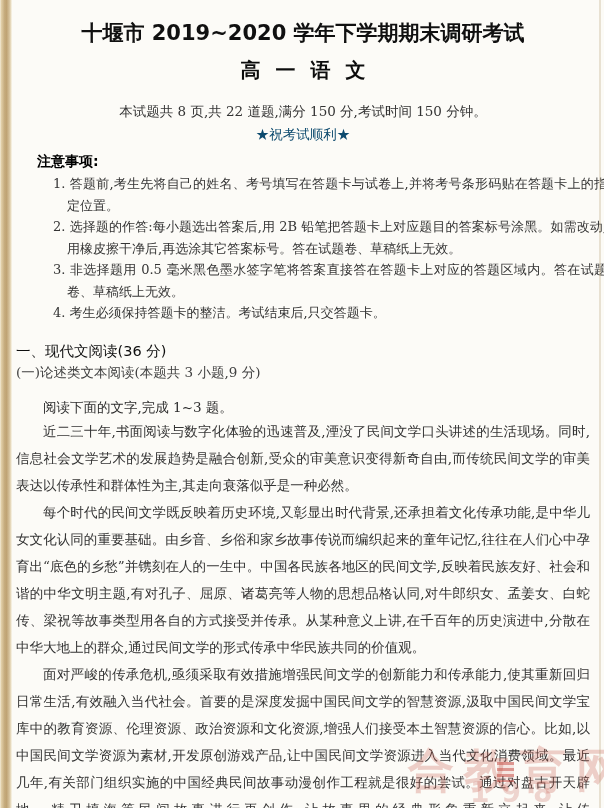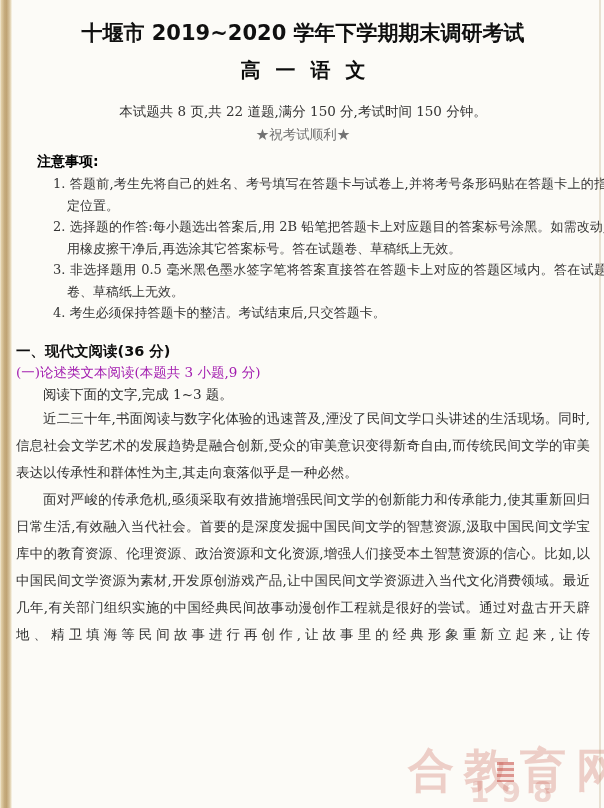--- a/index.html
+++ b/index.html
@@ -53,21 +53,21 @@
   .meta-line {
     margin-top: 14px;
     font-size: 13.5px;
     line-height: 19px;
     color: #333;
   }
   .wish-line {
     margin-top: 4px;
     font-size: 13.5px;
     line-height: 19px;
-    color: #737373;
+    color: #0c4a6e;
   }
   .notice-heading {
     margin-top: 8px;
     margin-left: 21px;
     font-family: "DejaVu Sans", sans-serif;
     font-weight: bold;
     font-size: 14px;
     line-height: 19px;
     color: #000000;
   }
@@ -79,35 +79,36 @@
     text-indent: -14px;
     font-size: 13px;
     line-height: 21.5px;
     text-align: justify;
     word-break: break-all;
     color: #343434;
   }
   .section-heading {
     margin-top: 17px;
     font-family: "DejaVu Sans", sans-serif;
-    font-weight: bold;
+    font-weight: normal;
     font-size: 14.5px;
     line-height: 20px;
     color: #0e0e0e;
   }
   .subsection-heading {
     font-size: 13.5px;
     line-height: 22px;
-    color: #a21caf;
+    color: #404040;
   }
   .lead-in {
     font-size: 13.5px;
     line-height: 22px;
     text-indent: 2em;
     color: #2e2e2e;
+    margin-top: 13px;
   }
   .para {
     font-size: 13.5px;
     line-height: 27px;
     text-indent: 2em;
     text-align: justify;
     word-break: break-all;
     color: #333;
   }
   .para.cut { text-align-last: justify; }
@@ -163,20 +164,21 @@
       <div class="notice-item">2. 选择题的作答:每小题选出答案后,用 2B 铅笔把答题卡上对应题目的答案标号涂黑。如需改动,用橡皮擦干净后,再选涂其它答案标号。答在试题卷、草稿纸上无效。</div>
       <div class="notice-item">3. 非选择题用 0.5 毫米黑色墨水签字笔将答案直接答在答题卡上对应的答题区域内。答在试题卷、草稿纸上无效。</div>
       <div class="notice-item">4. 考生必须保持答题卡的整洁。考试结束后,只交答题卡。</div>
     </div>
 
     <div class="section-heading">一、现代文阅读(36 分)</div>
     <div class="subsection-heading">(一)论述类文本阅读(本题共 3 小题,9 分)</div>
     <div class="lead-in">阅读下面的文字,完成 1~3 题。</div>
 
     <div class="para">近二三十年,书面阅读与数字化体验的迅速普及,湮没了民间文学口头讲述的生活现场。同时,信息社会文学艺术的发展趋势是融合创新,受众的审美意识变得新奇自由,而传统民间文学的审美表达以传承性和群体性为主,其走向衰落似乎是一种必然。</div>
+    <div class="para">每个时代的民间文学既反映着历史环境,又彰显出时代背景,还承担着文化传承功能,是中华儿女文化认同的重要基础。由乡音、乡俗和家乡故事传说而编织起来的童年记忆,往往在人们心中孕育出“底色的乡愁”并镌刻在人的一生中。中国各民族各地区的民间文学,反映着民族友好、社会和谐的中华文明主题,有对孔子、屈原、诸葛亮等人物的思想品格认同,对牛郎织女、孟姜女、白蛇传、梁祝等故事类型用各自的方式接受并传承。从某种意义上讲,在千百年的历史演进中,分散在中华大地上的群众,通过民间文学的形式传承中华民族共同的价值观。</div>
     <div class="para cut">面对严峻的传承危机,亟须采取有效措施增强民间文学的创新能力和传承能力,使其重新回归日常生活,有效融入当代社会。首要的是深度发掘中国民间文学的智慧资源,汲取中国民间文学宝库中的教育资源、伦理资源、政治资源和文化资源,增强人们接受本土智慧资源的信心。比如,以中国民间文学资源为素材,开发原创游戏产品,让中国民间文学资源进入当代文化消费领域。最近几年,有关部门组织实施的中国经典民间故事动漫创作工程就是很好的尝试。通过对盘古开天辟地、精卫填海等民间故事进行再创作,让故事里的经典形象重新立起来,让传</div>
   </div>
 
   <div class="wm-seal"></div>
   <div class="wm-main">合教育网</div>
   <div class="wm-sub">198</div>
 
   <div class="page-edge-line"></div>
 
 </div>

